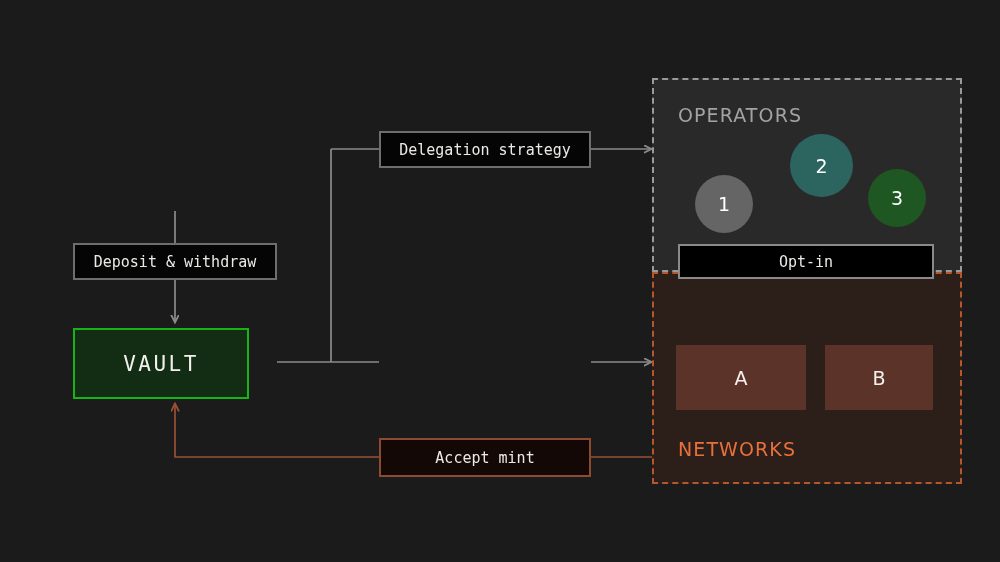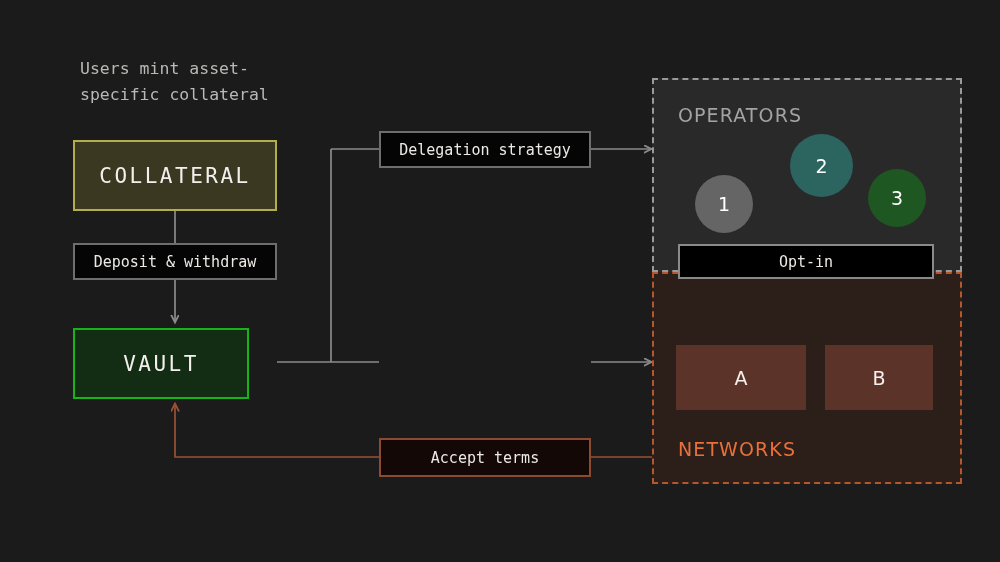--- a/index.html
+++ b/index.html
@@ -143,22 +143,20 @@
     <path d="M724,233 L724,258" fill="none" stroke="#8b8b8b" stroke-width="1.7"></path>
     <path d="M822,195 L822,258" fill="none" stroke="#2f7d72" stroke-width="1.7"></path>
     <path d="M897,228 L897,258" fill="none" stroke="#2f8f2f" stroke-width="1.7"></path>
 
     <path d="M724,291 L724,338" fill="none" stroke="#8b8b8b" stroke-width="1.7" marker-end="url(#ah-gray)"></path>
     <path d="M788,291 L788,338" fill="none" stroke="#2f7d72" stroke-width="1.7" marker-end="url(#ah-teal)"></path>
     <path d="M855,291 L855,338" fill="none" stroke="#2f7d72" stroke-width="1.7" marker-end="url(#ah-teal)"></path>
     <path d="M898,291 L898,338" fill="none" stroke="#2f8f2f" stroke-width="1.7" marker-end="url(#ah-green)"></path>
   </svg>
 
-  <div class="caption">Users mint asset-
-specific collateral</div>
 
   <div class="panel operators" style="left:652px; top:78px; width:310px; height:194px;"></div>
   <div class="panel-title ops" style="left:678px; top:104px;">OPERATORS</div>
 
   <div class="panel networks" style="left:652px; top:272px; width:310px; height:212px;"></div>
   <div class="panel-title nets" style="left:678px; top:438px;">NETWORKS</div>
 
   <div class="netbox" style="left:676px; top:345px; width:130px; height:65px;">
     <span>A</span>
   </div>
@@ -173,34 +171,31 @@
     <span>2</span>
   </div>
   <div class="circle" style="left:868px; top:169px; width:58px; height:58px; background:#1f5722;">
     <span>3</span>
   </div>
 
   <div class="node chip optin" style="left:678px; top:244px; width:256px; height:35px;">
     <span>Opt-in</span>
   </div>
 
-  <div class="node bigbox collateral" style="left:73px; top:140px; width:204px; height:71px;">
-    <span>COLLATERAL</span>
-  </div>
 
   <div class="node chip" style="left:73px; top:243px; width:204px; height:37px;text-align:right;">
     <span>Deposit &amp; withdraw</span>
   </div>
 
   <div class="node bigbox vault" style="left:73px; top:328px; width:176px; height:71px;">
     <span>VAULT</span>
   </div>
 
   <div class="node chip" style="left:379px; top:131px; width:212px; height:37px;">
     <span>Delegation strategy</span>
   </div>
 
 
   <div class="node chip rust" style="left:379px; top:438px; width:212px; height:39px;">
-    <span>Accept terms</span>
+    <span>Accept mint</span>
   </div>
 
 </div>
 
 </body></html>

